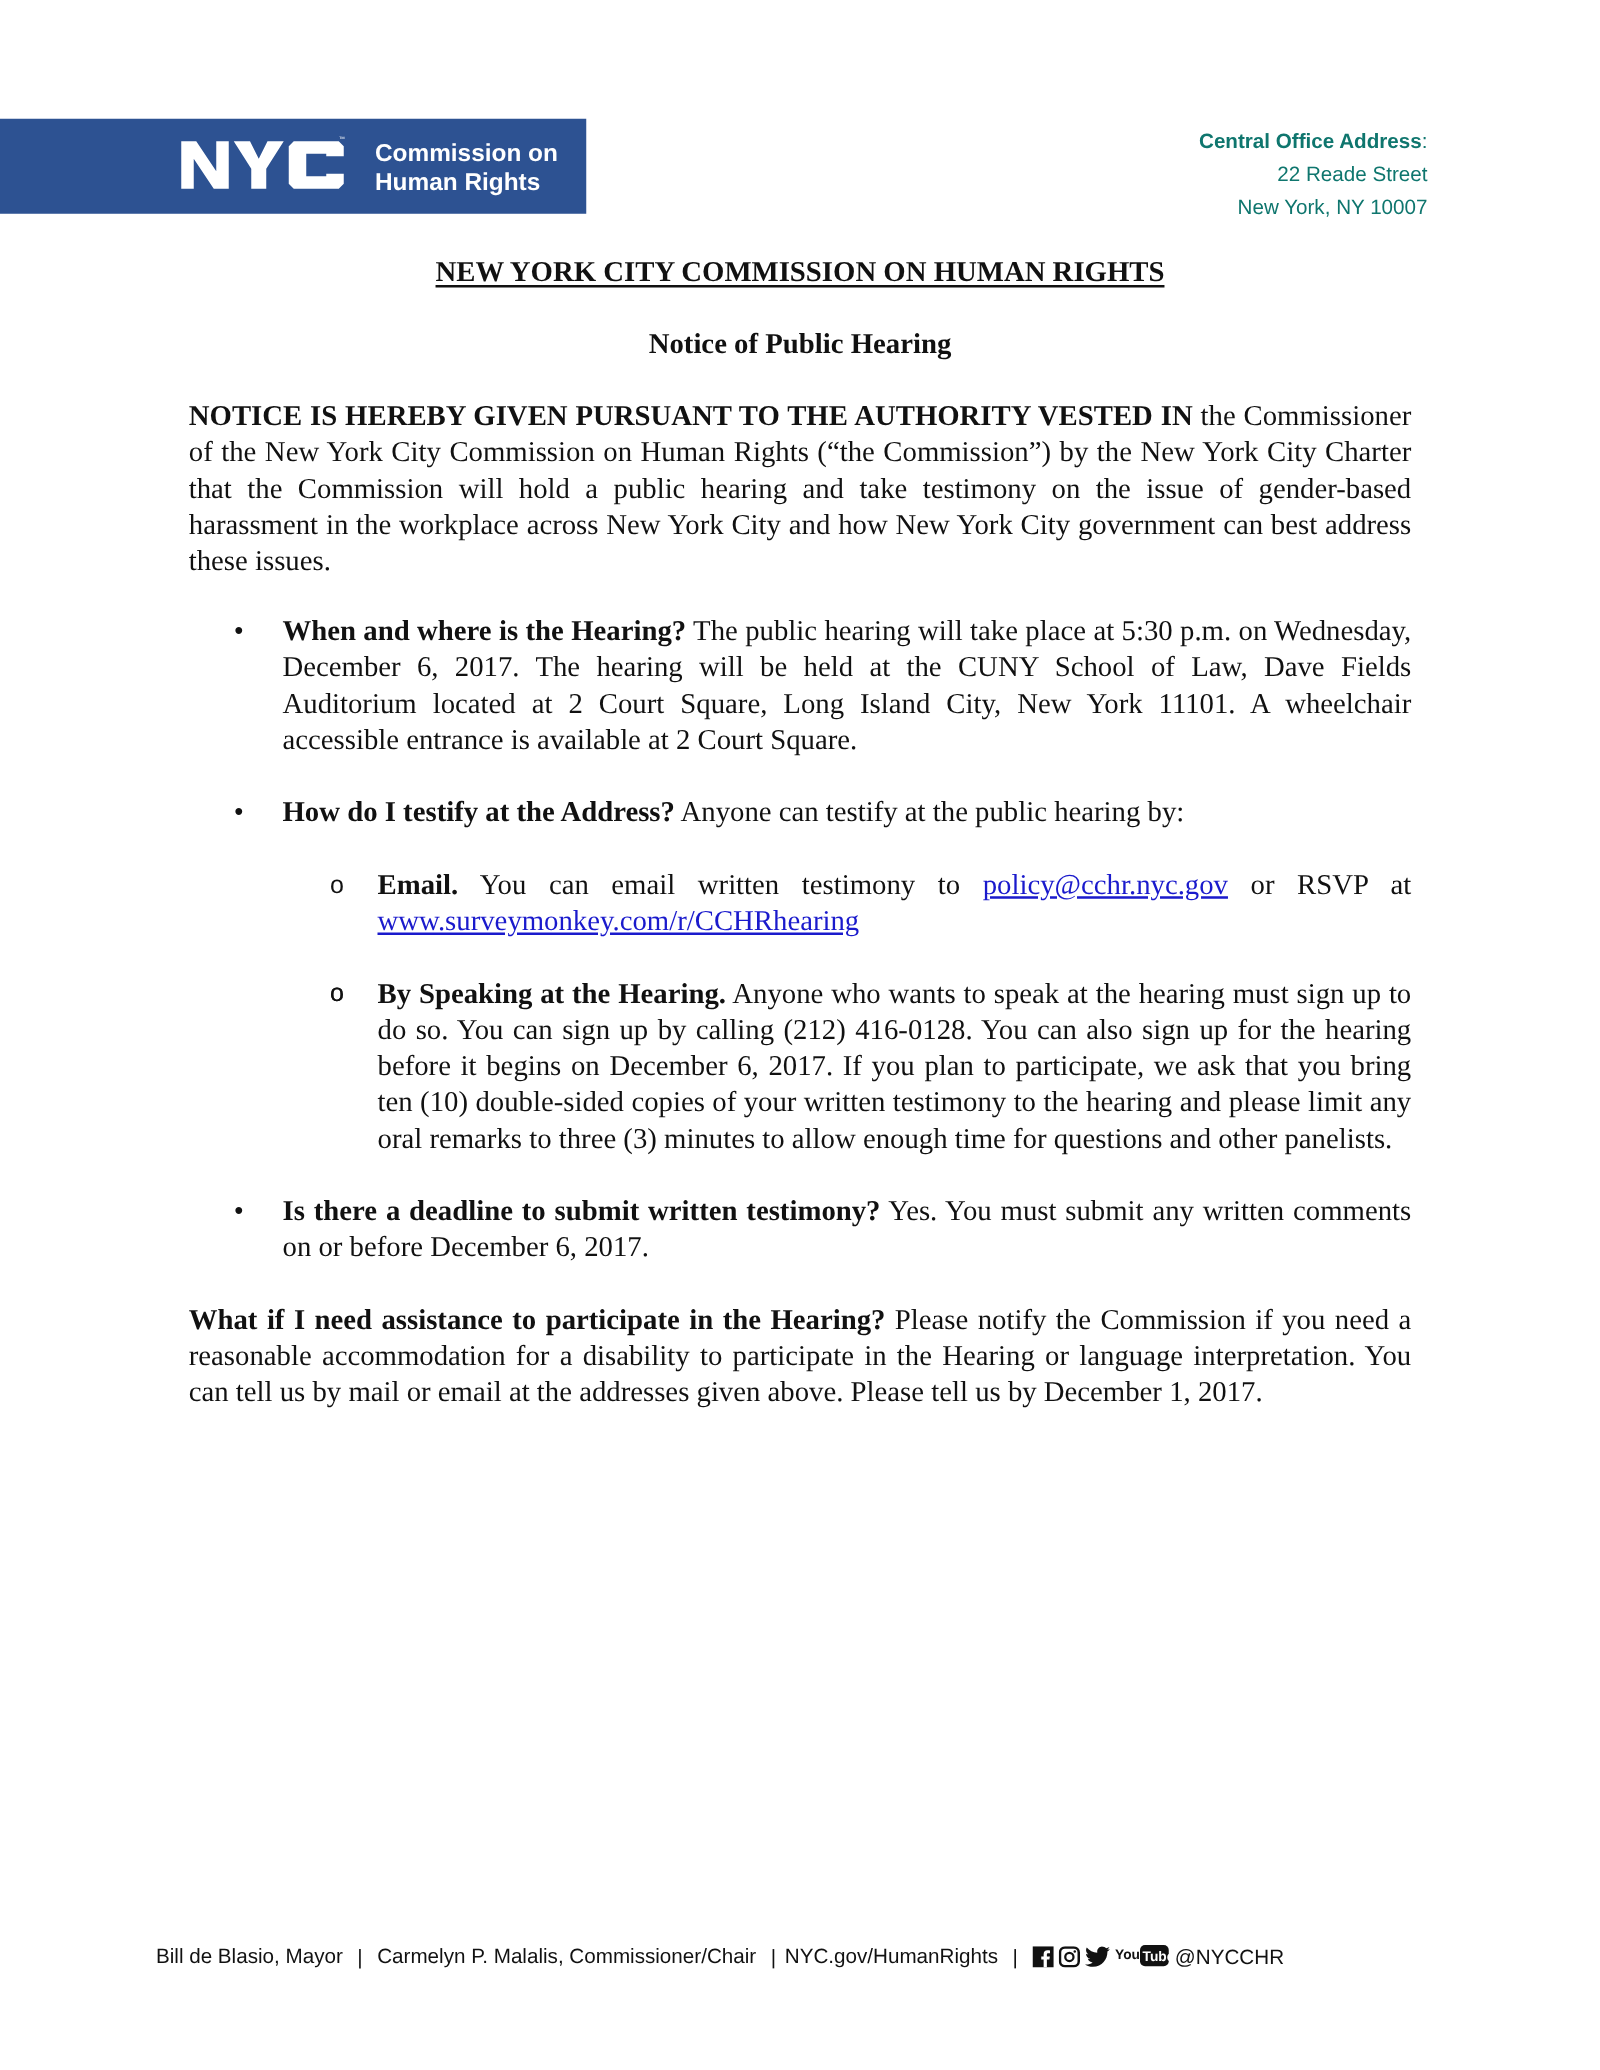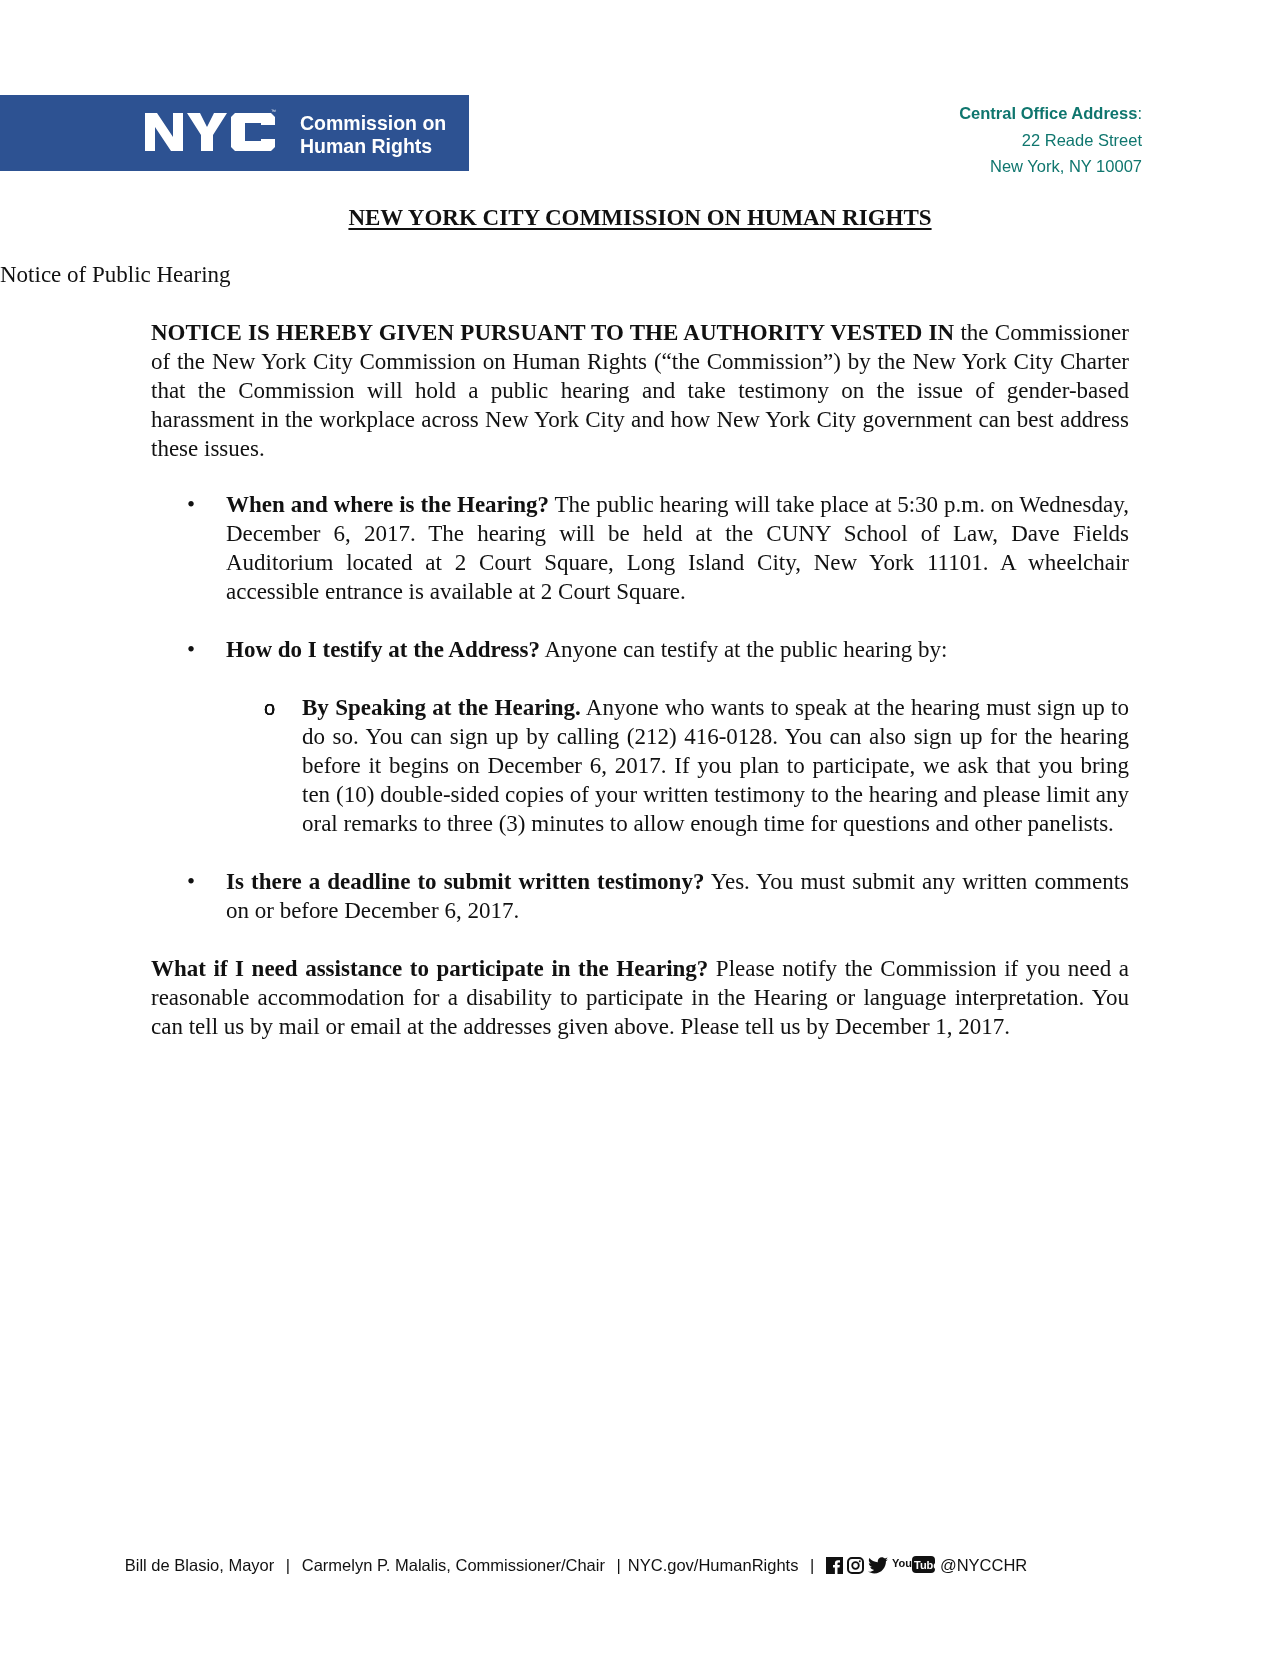--- a/index.html
+++ b/index.html
@@ -9,21 +9,21 @@
 
     .banner { position: absolute; left: 0; top: 95px; width: 469px; height: 76px; background: #2d5292; }
     .nyc-logo { position: absolute; left: 143px; top: 12px; width: 135px; height: 48px; }
     .banner-text { position: absolute; left: 300px; top: 17px; color: #fff; font-weight: bold; font-size: 19.5px; line-height: 23px; }
 
     .address { position: absolute; right: 138px; top: 100px; text-align: right; font-size: 16.5px; line-height: 26.5px; color: #0f766e; }
     .address .label { font-weight: bold; }
 
     .org-title { position: absolute; left: 0; width: 1280px; top: 205px; text-align: center; font-weight: bold; font-size: 23px; }
     .org-title span { text-decoration: underline; text-underline-offset: 3px; text-decoration-thickness: 2px; }
-    .doc-title { position: absolute; left: 0; width: 1280px; top: 262px; font-weight: normal; font-size: 23px; }
+    .doc-title { position: absolute; left: 0; width: 1280px; top: 262px; text-align: center; font-weight: bold; font-size: 23px; }
 
     .content { position: absolute; left: 151px; width: 978px; top: 318px; font-size: 23px; line-height: 29px; text-align: justify; }
     .content p { margin: 0; }
     .content b { font-weight: bold; }
     .para-intro { margin-bottom: 27px !important; }
 
     .bullet { position: relative; padding-left: 75px; margin-bottom: 29px; }
     .bullet .dot { position: absolute; left: 36px; top: 0; font-size: 23px; }
     .sub { position: relative; padding-left: 151px; margin-bottom: 29px; }
     .sub .circ { position: absolute; left: 113px; top: 1px; font-size: 20px; font-family: "Liberation Sans", sans-serif; }
@@ -74,20 +74,21 @@
     <p><b>When and where is the Hearing?</b><span>  The public hearing will take place at 5:30 p.m. on Wednesday, December 6, 2017. The hearing will be held at the CUNY School of Law, Dave Fields Auditorium located at 2 Court Square, Long Island City, New York 11101. A wheelchair accessible entrance is available at 2 Court Square.</span></p>
   </div>
 
   <div class="bullet">
     <span class="dot">•</span>
     <p><b>How do I testify at the Address?</b><span> Anyone can testify at the public hearing by:</span></p>
   </div>
 
   <div class="sub">
     <span class="circ">o</span>
+    <p><b>Email.</b><span> You can email written testimony to </span><a class="link">policy@cchr.nyc.gov</a><span> or RSVP at </span><a class="link">www.surveymonkey.com/r/CCHRhearing</a></p>
   </div>
 
   <div class="sub">
     <span class="circ">o</span>
   </div>
 
   <div class="sub">
     <span class="circ">o</span>
     <p><b>By Speaking at the Hearing.</b><span>  Anyone who wants to speak at the hearing must sign up to do so. You can sign up by calling (212) 416-0128. You can also sign up for the hearing before it begins on December 6, 2017.  If you plan to participate, we ask that you bring ten (10) double-sided copies of your written testimony to the hearing and please limit any oral remarks to three (3) minutes to allow enough time for questions and other panelists.</span></p>
   </div>

